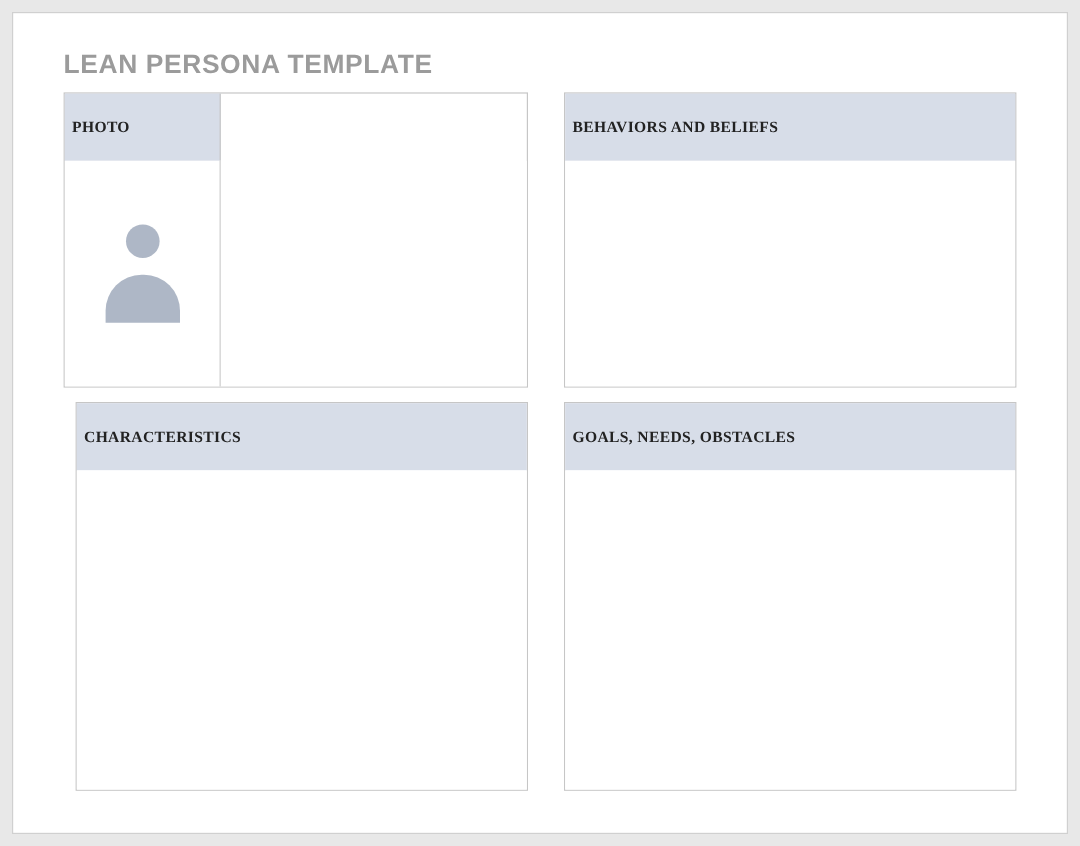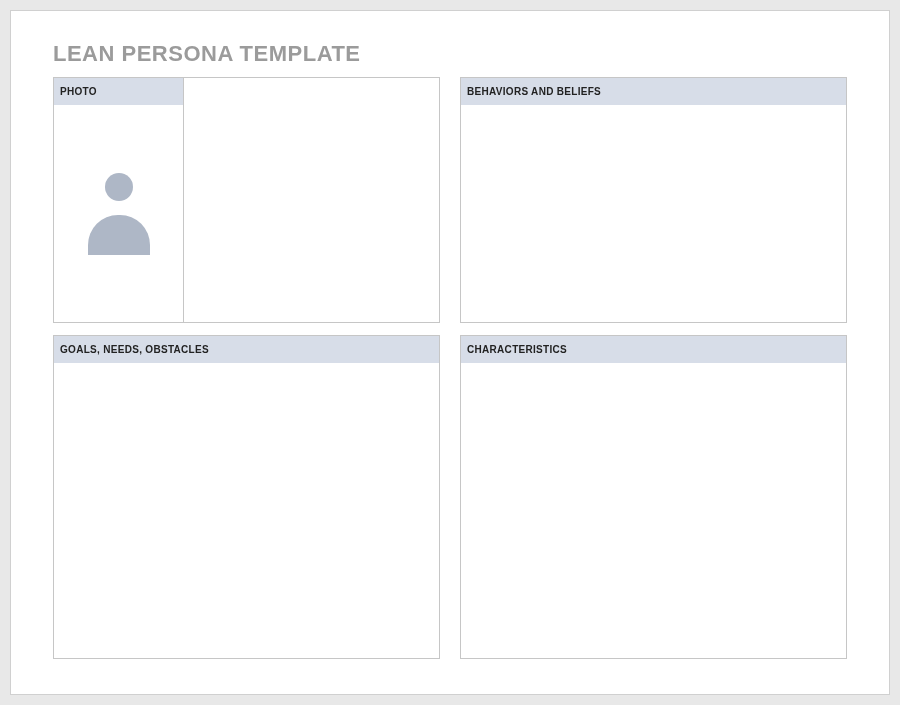--- a/index.html
+++ b/index.html
@@ -33,35 +33,37 @@
       grid-template-columns: 1fr 1fr;
       grid-template-rows: 246px 1fr;
       column-gap: 20px;
       row-gap: 12px;
     }
     .cell {
       border: 1px solid #c6c6c6;
       display: flex;
       flex-direction: column;
       background: #ffffff;
+      margin-left: 10px;
     }
     .cell-split {
       display: grid;
       grid-template-columns: 130px 1fr;
       grid-template-rows: auto 1fr;
       border: 1px solid #c6c6c6;
     }
     .header {
       background: #d7dde8;
-      font-size: 10px;
+      font-size: 13px;
       font-weight: bold;
       color: #222;
-      padding: 8px 6px;
+      padding: 20px 6px;
       text-transform: uppercase;
       letter-spacing: 0.3px;
+      font-family: Liberation Serif, serif;
     }
     .body {
       flex: 1;
       background: #ffffff;
     }
     .cell-split .header.h1 { grid-column: 1; grid-row: 1; border-right: 1px solid #c6c6c6; }
     .cell-split .header.h2 { grid-column: 2; grid-row: 1; }
     .cell-split .body.b1 { grid-column: 1; grid-row: 2; border-right: 1px solid #c6c6c6; display:flex; align-items:center; justify-content:center; }
     .cell-split .body.b2 { grid-column: 2; grid-row: 2; }
     .avatar {
@@ -107,23 +109,23 @@
       </div>
       <div class="body b2"></div>
     </div>
 
     <div class="cell">
       <div class="header">BEHAVIORS AND BELIEFS</div>
       <div class="body"></div>
     </div>
 
     <div class="cell">
-      <div class="header">GOALS, NEEDS, OBSTACLES</div>
+      <div class="header">CHARACTERISTICS</div>
       <div class="body"></div>
     </div>
 
     <div class="cell">
-      <div class="header">CHARACTERISTICS</div>
+      <div class="header">GOALS, NEEDS, OBSTACLES</div>
       <div class="body"></div>
     </div>
 
   </div>
 </div>
 
 </body></html>

